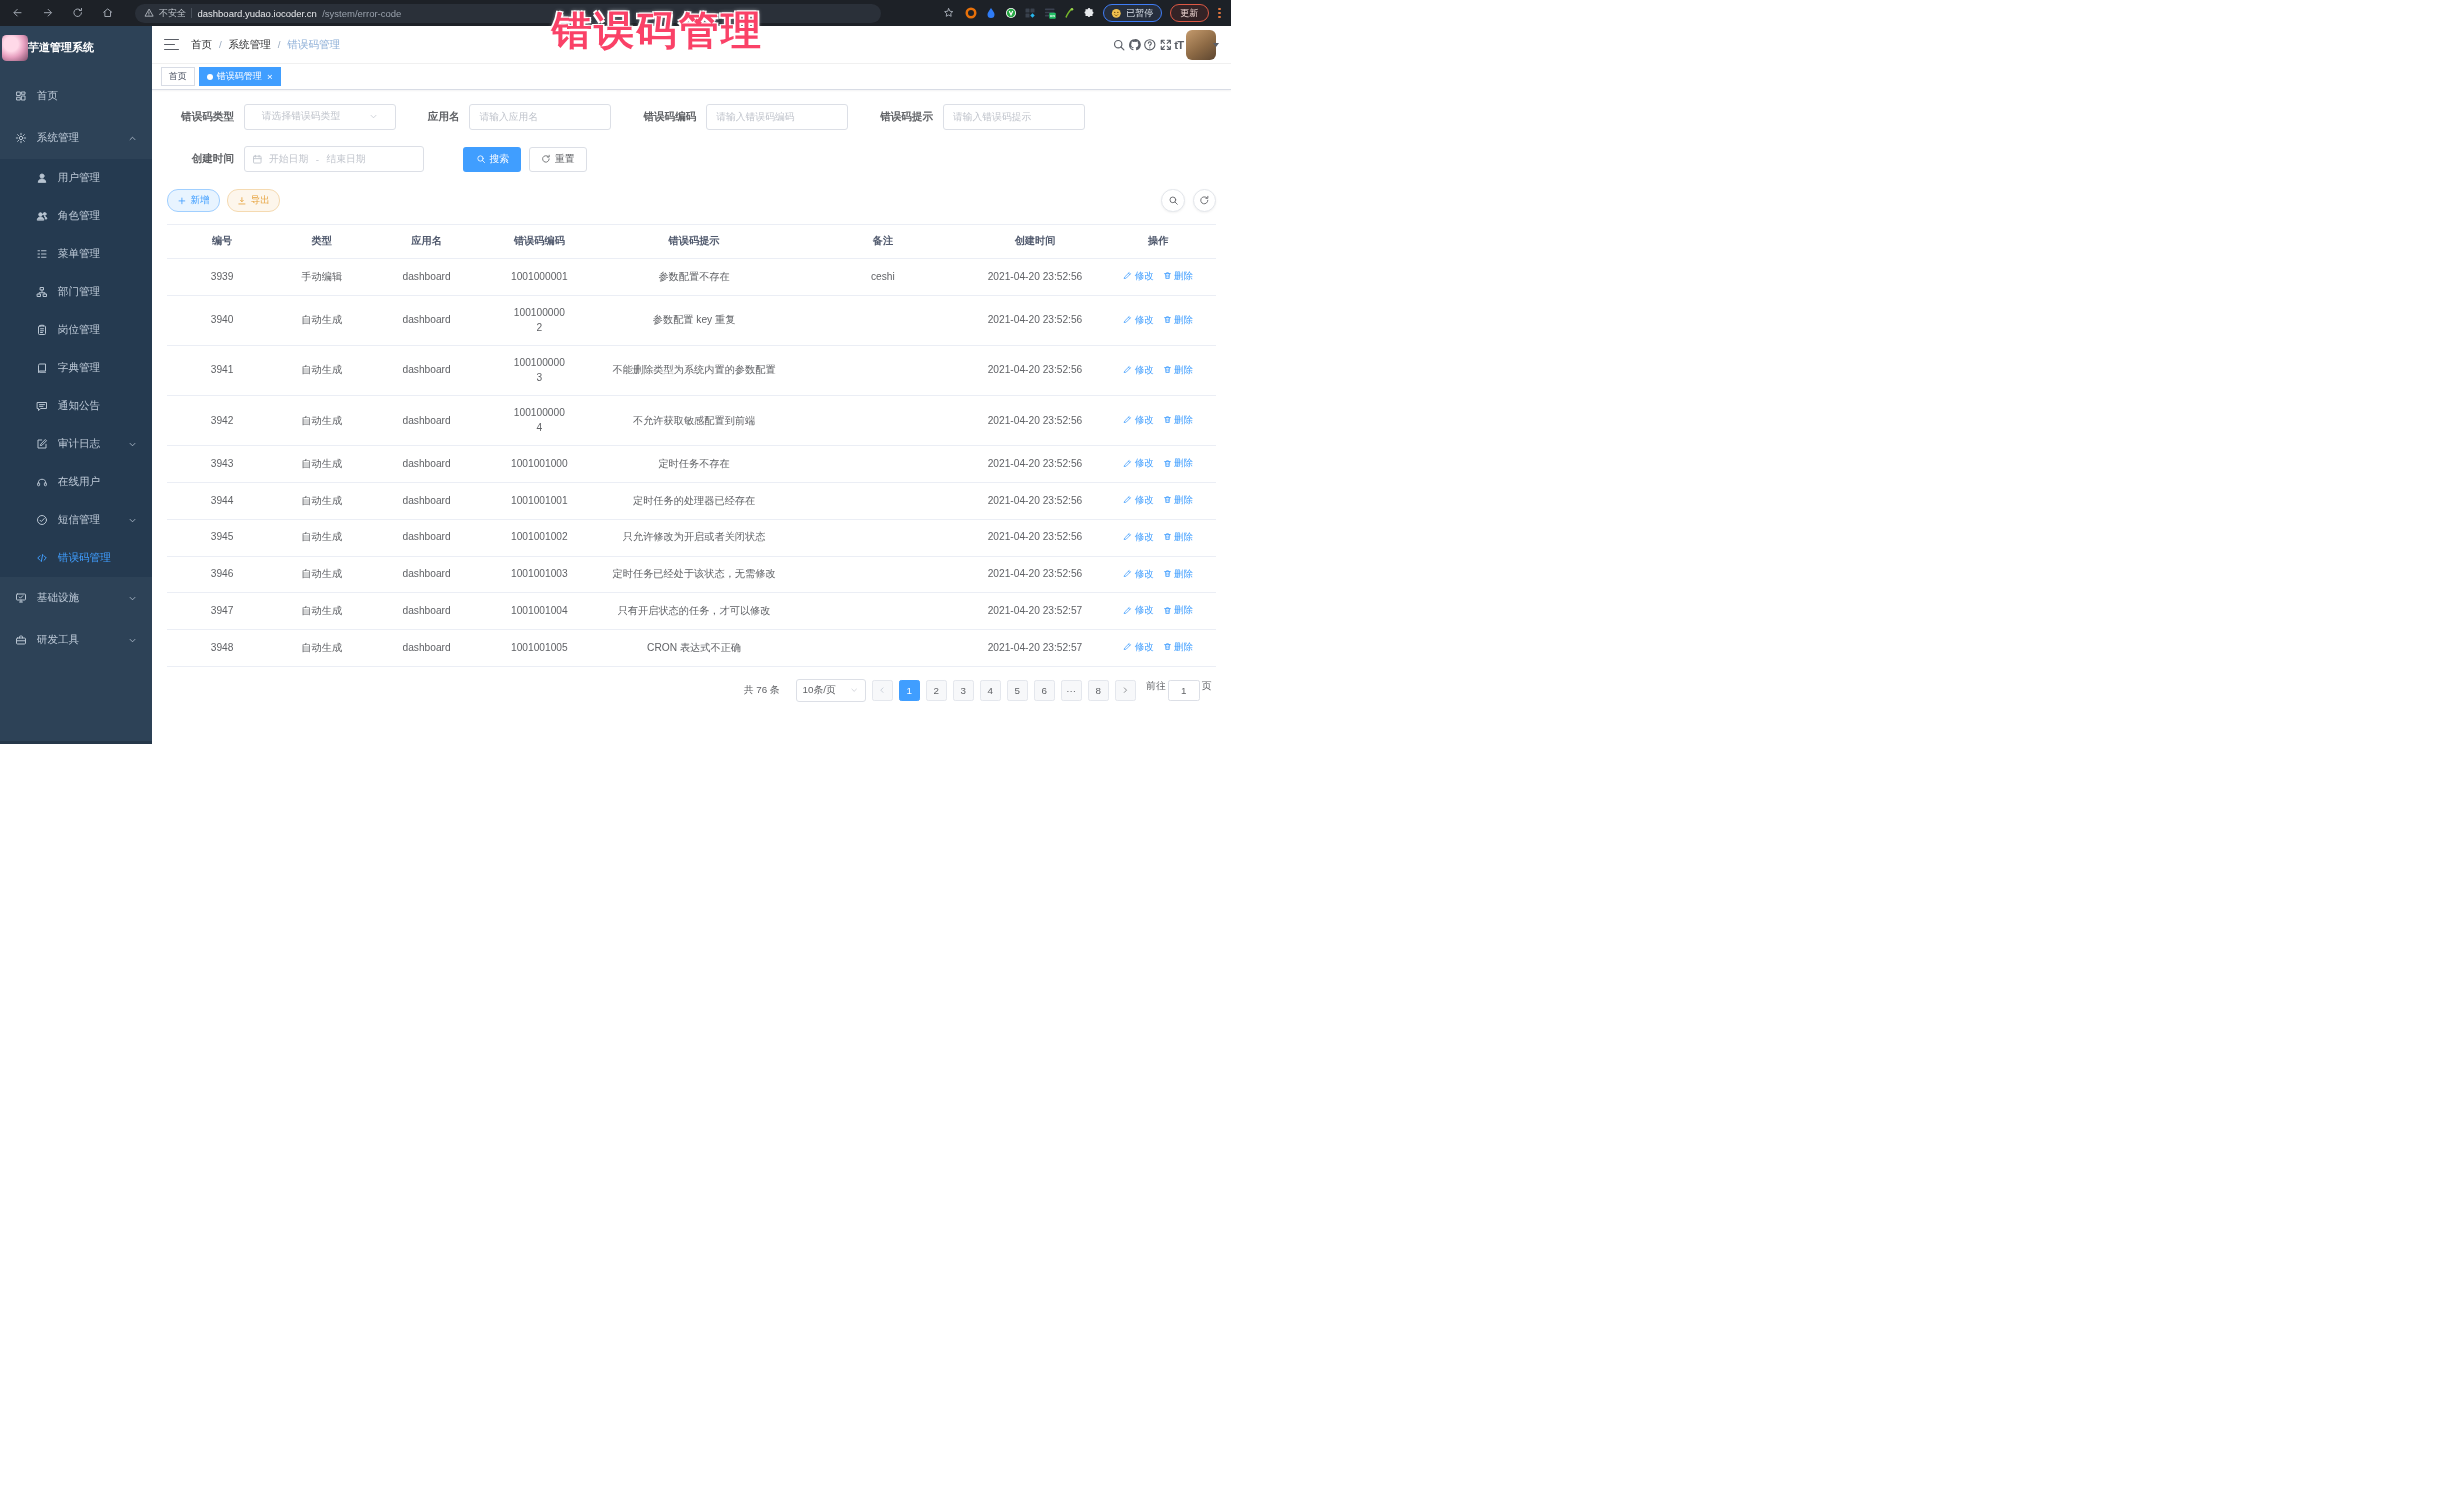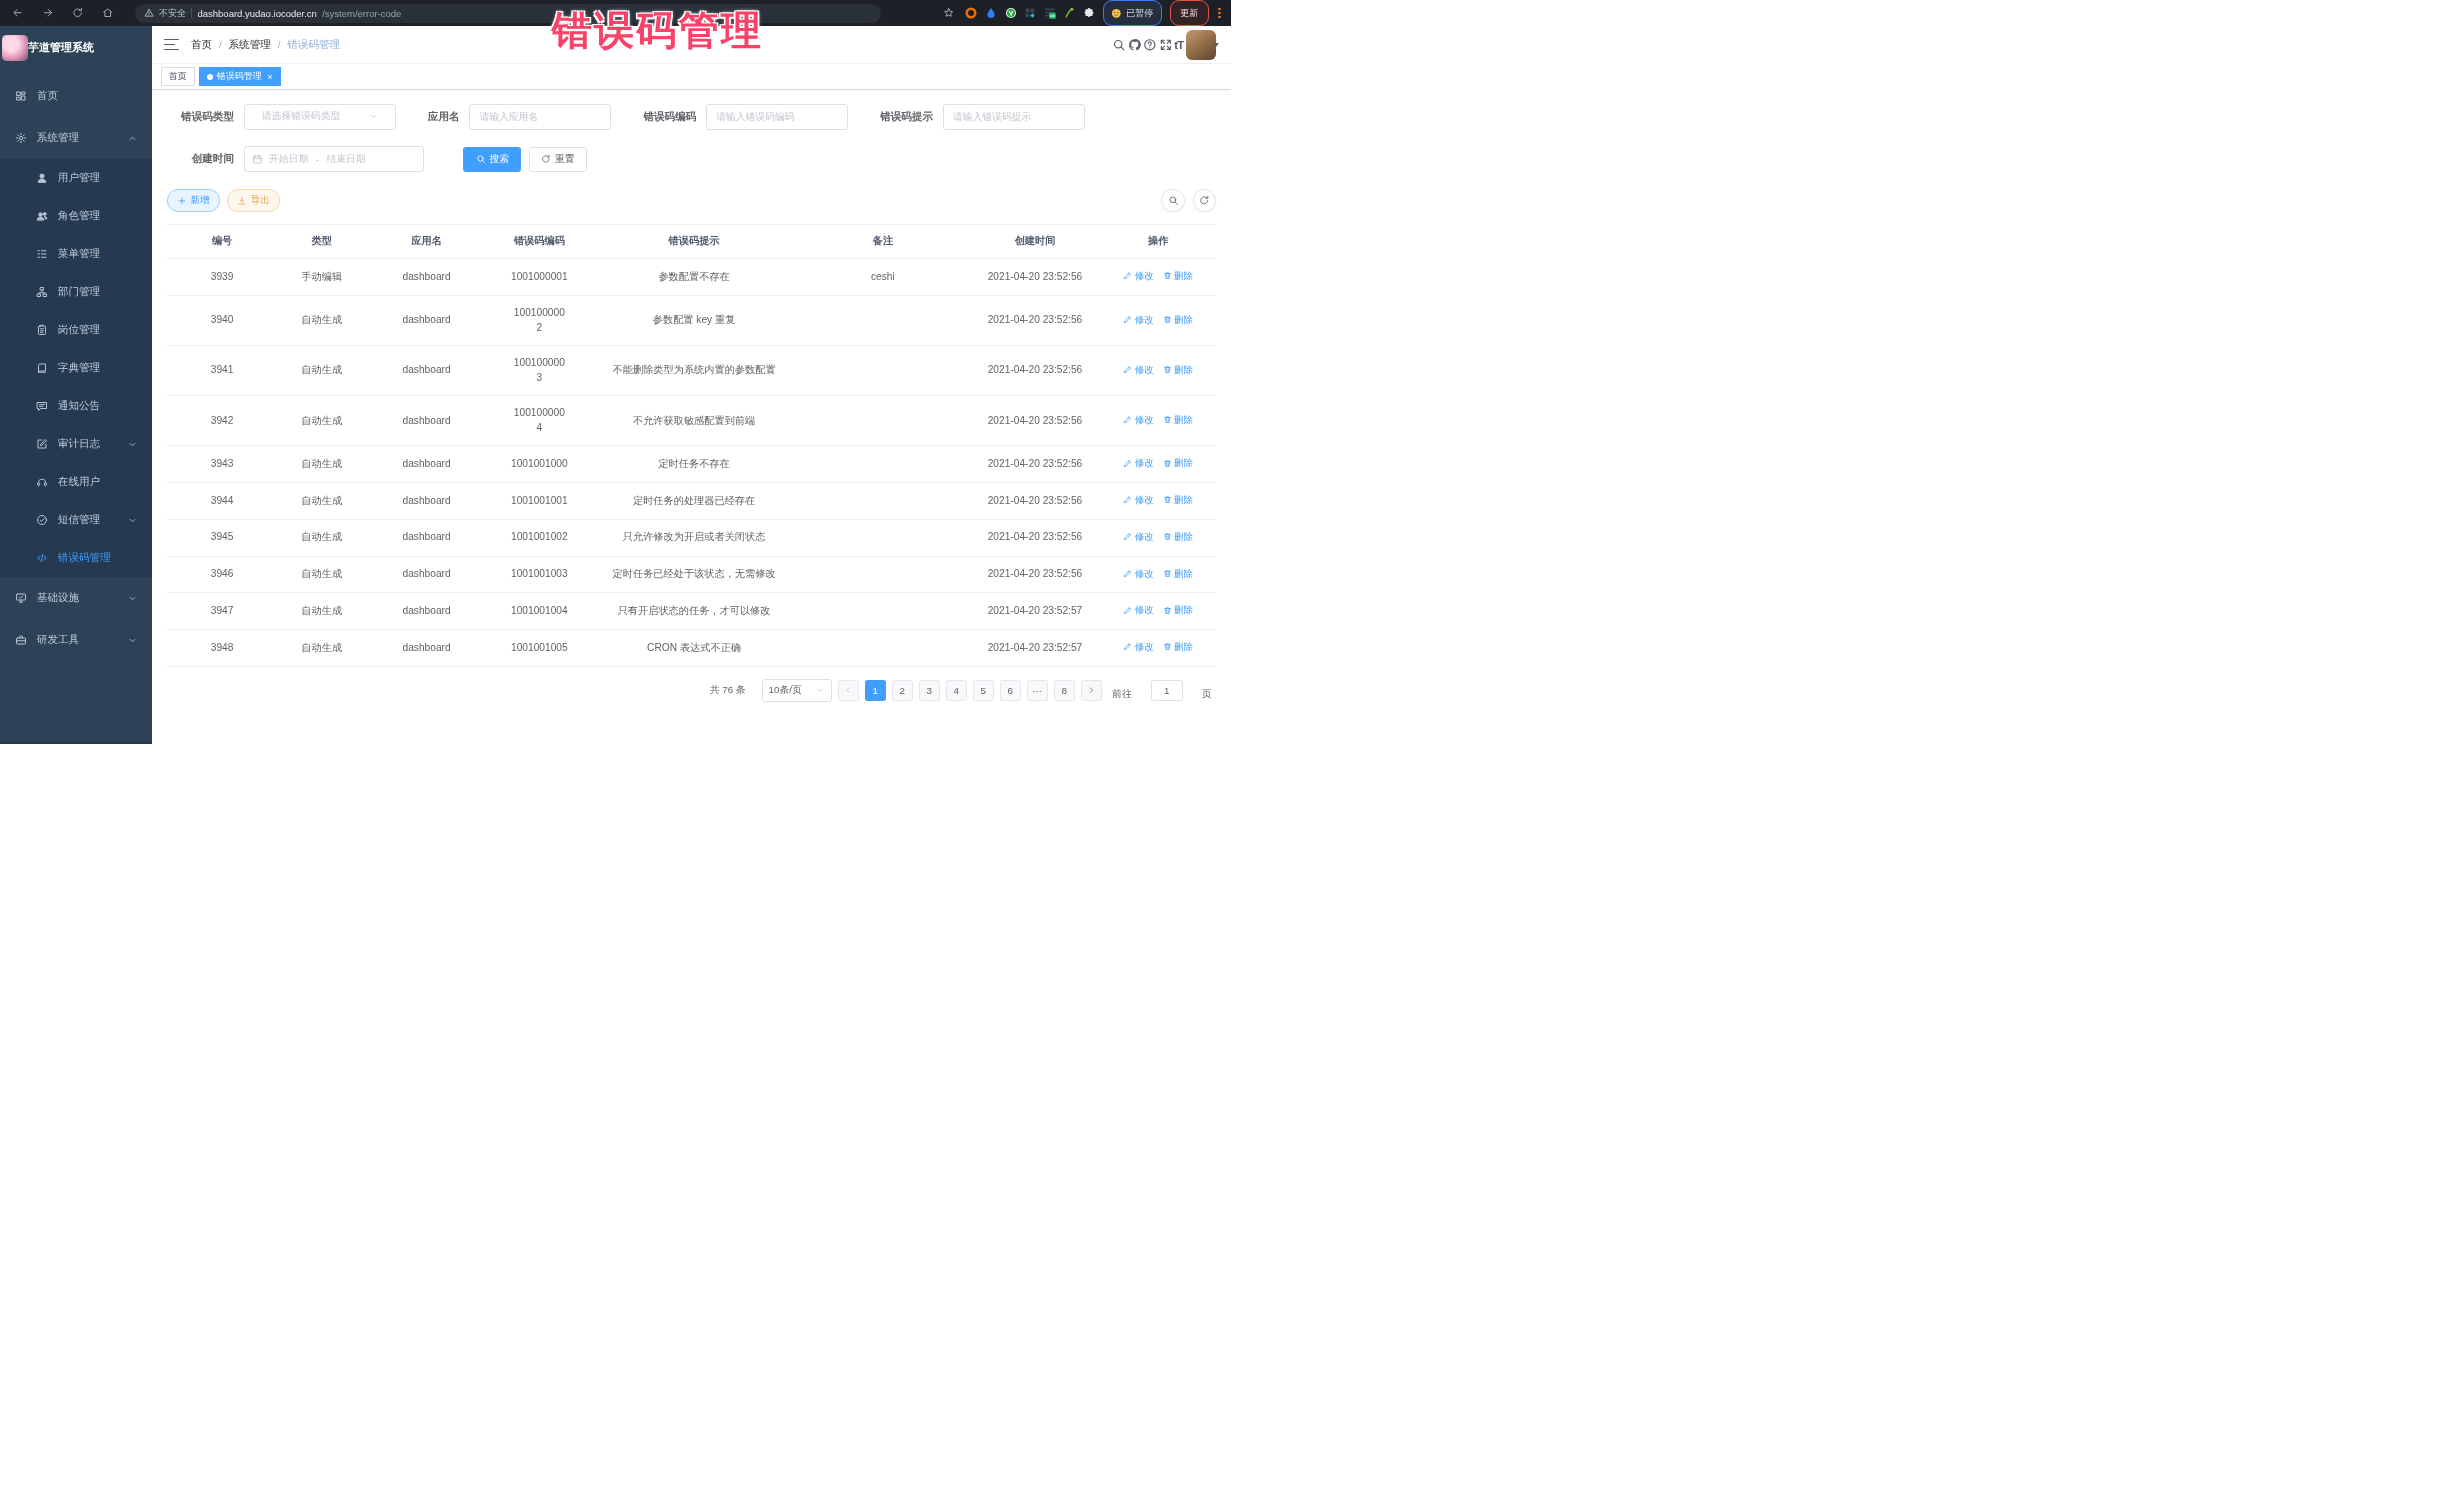--- a/index.html
+++ b/index.html
@@ -17,21 +17,21 @@
   .tb-btn .ico { width:11.4px; height:11.4px; }
   .url-pill { flex:1 1 auto; max-width:746px; height:19px; margin:0 6px; background:#2a3039;
     border-radius:9.8px; display:flex; align-items:center; padding:0 9px; gap:5.3px; color:#c3c8cf; }
   .url-pill .warn { width:9.8px; height:9.8px; color:#c3c8cf; }
   .sec-label { font-size:9px; color:#c3c8cf; white-space:nowrap; }
   .url-divider { width:0.8px; height:10.6px; background:#4a515b; }
   .url-host { font-size:9.5px; color:#e8eaed; white-space:nowrap; }
   .url-path { font-size:9.5px; color:#9aa2ad; white-space:nowrap; }
   .tb-right { display:flex; align-items:center; gap:7.6px; margin-left:auto; flex:0 0 auto; }
   .ext-ico { width:12px; height:12px; flex:0 0 auto; }
-  .pill { height:26px; border-radius:9px; display:flex; align-items:center; gap:4.5px;
+  .pill { height:18px; border-radius:9px; display:flex; align-items:center; gap:4.5px;
     padding:0 7.6px; font-size:9px; white-space:nowrap; }
   .pill-paused { border:1.5px solid #3f7df7; background:#262e3d; color:#dfe5ee; }
   .pill-paused .face { width:10.6px; height:10.6px; }
   .pill-update { border:1.5px solid #dd5844; background:#342326; color:#f2dad6; padding:0 9.8px; }
   .kebab { display:flex; flex-direction:column; gap:1.5px; padding:0 1.5px; }
   .kebab i { width:2.3px; height:2.3px; border-radius:50%; background:#e0763f; display:block; }
 
   
   .window { display:flex; height:718px; }
 
@@ -135,21 +135,21 @@
   .pg-total { margin-right:10px; }
   .pg-size { width:70px; height:23px; border:0.8px solid #dcdfe6; border-radius:3px;
     display:flex; align-items:center; justify-content:space-between; padding:0 6px; background:#fff; }
   .pg-size .chev { width:8.3px; height:8.3px; color:#c0c4cc; }
   .pg-btn { min-width:21px; height:21px; padding:0 3px; border-radius:2.3px; background:#f7f8fa;
     border:0.8px solid #e4e7ed; display:flex; align-items:center; justify-content:center;
     font-size:9.8px; color:#606266; cursor:pointer; }
   .pg-btn.active { background:#409eff; border-color:#409eff; color:#fff; }
   .pg-btn.nav-disabled { color:#b7bfcc; }
   .pg-btn .ico { width:8.3px; height:8.3px; }
-  .pg-goto { display:flex; align-items:flex-end; gap:19px; margin-left:4.5px; }
+  .pg-goto { display:flex; align-items:flex-start; gap:2px; margin-left:4.5px; }
   .pg-input { width:32px; height:21px; border:0.8px solid #dcdfe6; border-radius:2.3px;
     text-align:center; font-size:9.8px; color:#606266; outline:none; }
 
   
   .overlay-title { position:absolute; top:3px; left:483px; width:349px; text-align:center;
     font-size:40px; font-weight:bold; letter-spacing:2.3px; color:#fa4167; z-index:50;
     pointer-events:none; text-shadow:-1.5px -1.5px 0 #fff, 1.5px -1.5px 0 #fff, -1.5px 1.5px 0 #fff,
     1.5px 1.5px 0 #fff, 0 0 4.5px rgba(255,255,255,.9); }
 </style>
 </head>

